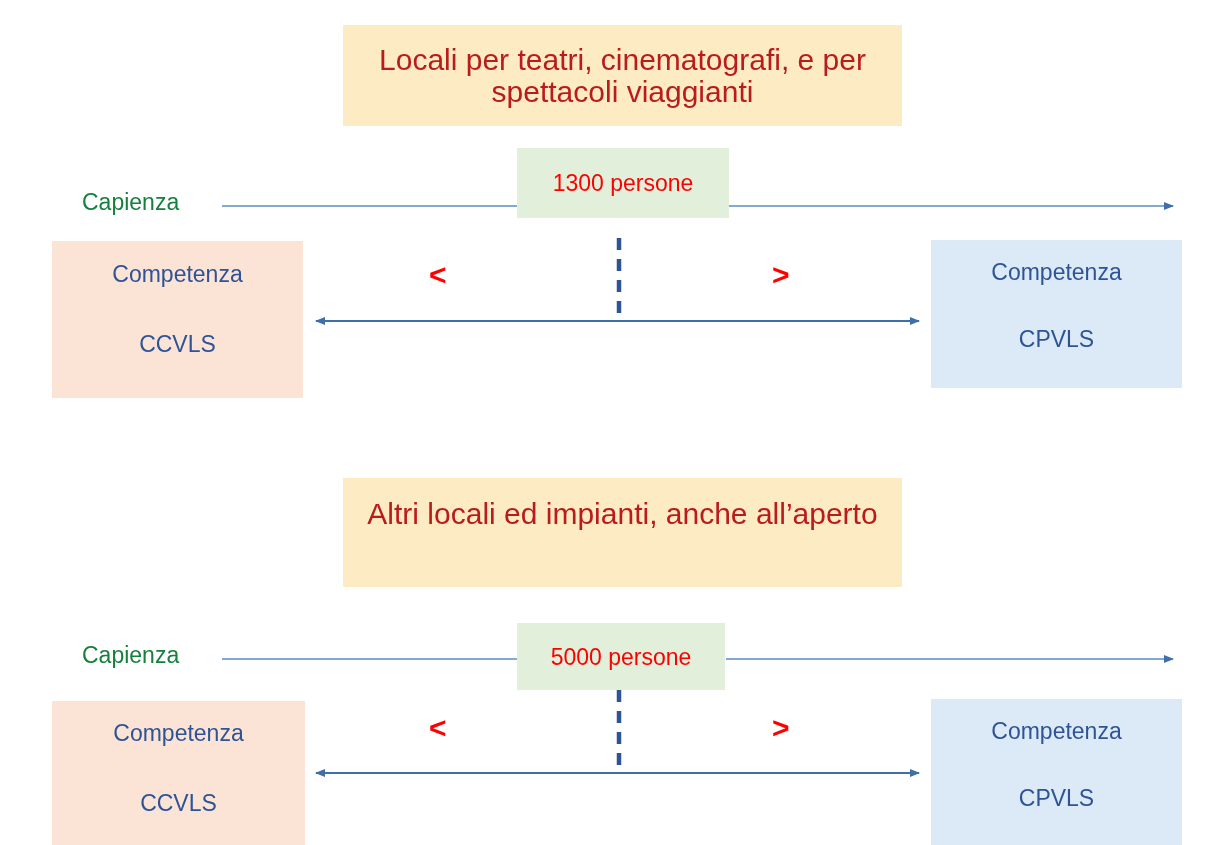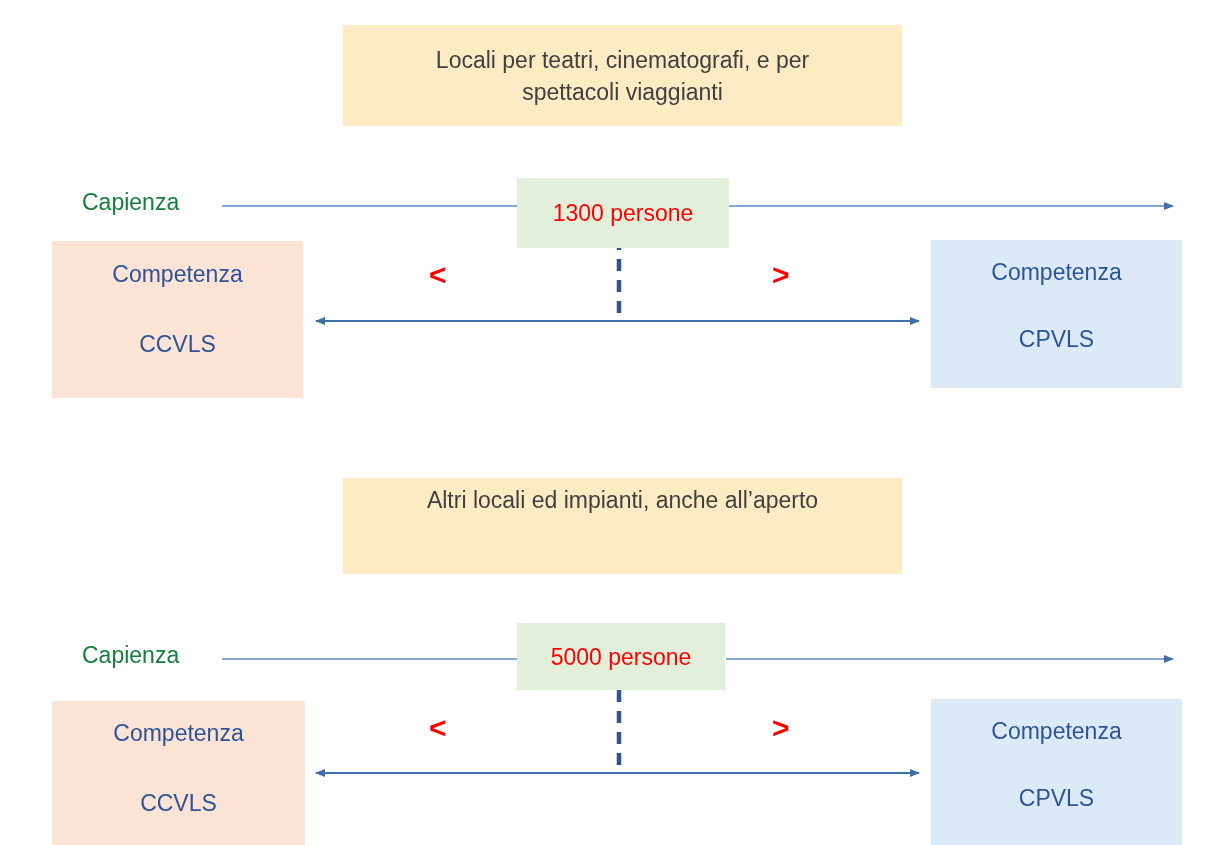--- a/index.html
+++ b/index.html
@@ -21,22 +21,22 @@
 
   
   .cat-box {
     background: #FDEBC3;
     display: flex;
     flex-direction: column;
     align-items: center;
     box-sizing: border-box;
   }
   .cat-text {
-    color: #404040;
-    font-size: 23px;
+    color: #b91c1c;
+    font-size: 30px;
     line-height: 32px;
     text-align: center;
     width: 100%;
     white-space: pre-line;
   }
 
   
   .cap-box {
     background: #E2EFDA;
     display: flex;
@@ -125,39 +125,39 @@
     <line x1="619" y1="690" x2="619" y2="774" stroke="#2E5496" stroke-width="4.5" stroke-dasharray="12 9"></line>
   </svg>
 
   <div class="abs cat-box" style="left:343px; top:25px; width:559px; height:101px; padding-top:19px;">
     <div class="cat-text">Locali per teatri, cinematografi, e per
 spettacoli viaggianti</div>
   </div>
 
   <div class="abs side-label" style="left:82px; top:189px;">Capienza</div>
 
-  <div class="abs cap-box" style="left:517px; top:178px; width:212px; height:70px;">
+  <div class="abs cap-box" style="left:517px; top:148px; width:212px; height:70px;">
     <div class="cap-text">1300 persone</div>
   </div>
 
   <div class="abs cmp-glyph" style="left:429px; top:260px;">&lt;</div>
 
   <div class="abs cmp-glyph" style="left:772px; top:260px;">&gt;</div>
 
   <div class="abs comp-box comp-left" style="left:52px; top:241px; width:251px; height:157px; padding-top:19px;">
     <div class="comp-line">Competenza</div>
     <div class="comp-line" style="margin-top:25px;">CCVLS</div>
   </div>
 
   <div class="abs comp-box comp-right" style="left:931px; top:240px; width:251px; height:148px; padding-top:18px;">
     <div class="comp-line">Competenza</div>
     <div class="comp-line" style="margin-top:22px;">CPVLS</div>
   </div>
 
-  <div class="abs cat-box" style="left:343px; top:478px; width:559px; height:96px; padding-top:6px;">
+  <div class="abs cat-box" style="left:343px; top:478px; width:559px; height:109px; padding-top:20px;">
     <div class="cat-text">Altri locali ed impianti, anche all’aperto</div>
   </div>
 
   <div class="abs side-label" style="left:82px; top:642px;">Capienza</div>
 
   <div class="abs cap-box" style="left:517px; top:623px; width:208px; height:67px;">
     <div class="cap-text">5000 persone</div>
   </div>
 
   <div class="abs cmp-glyph" style="left:429px; top:713px;">&lt;</div>

